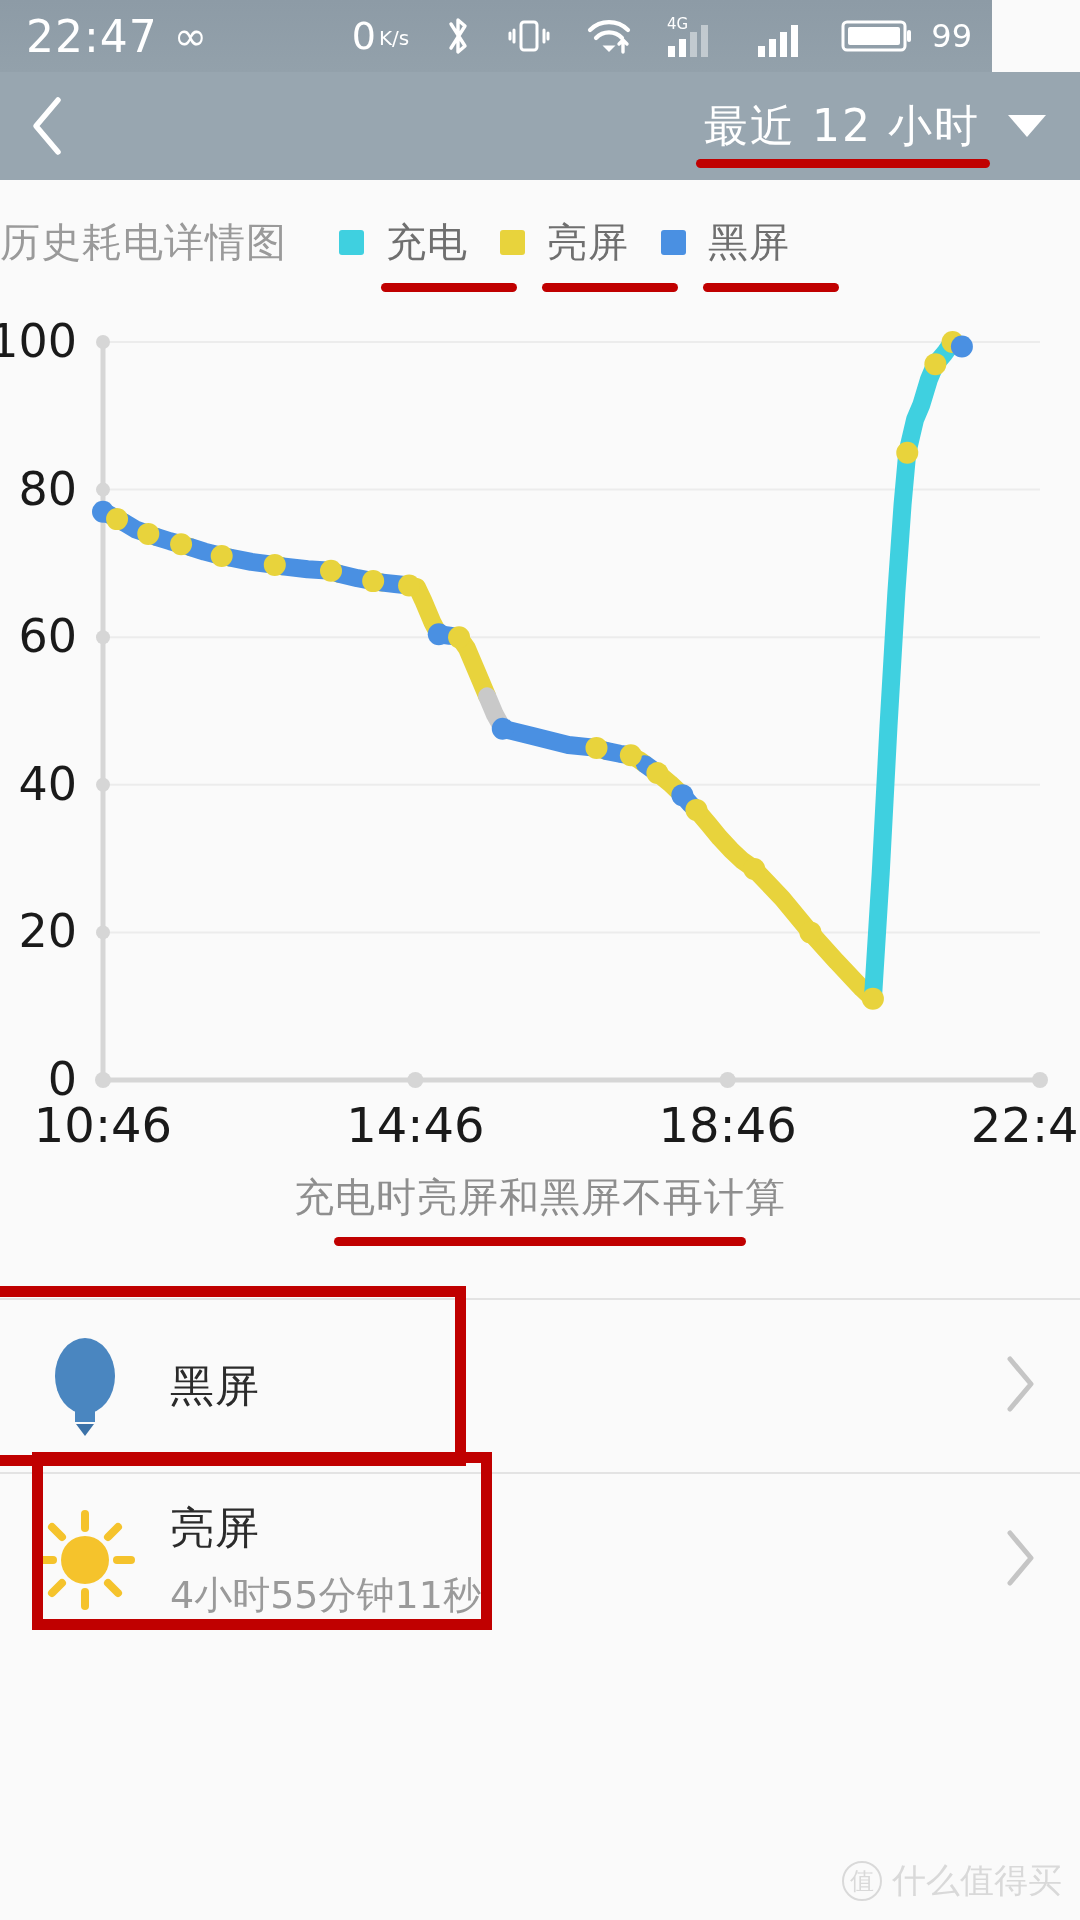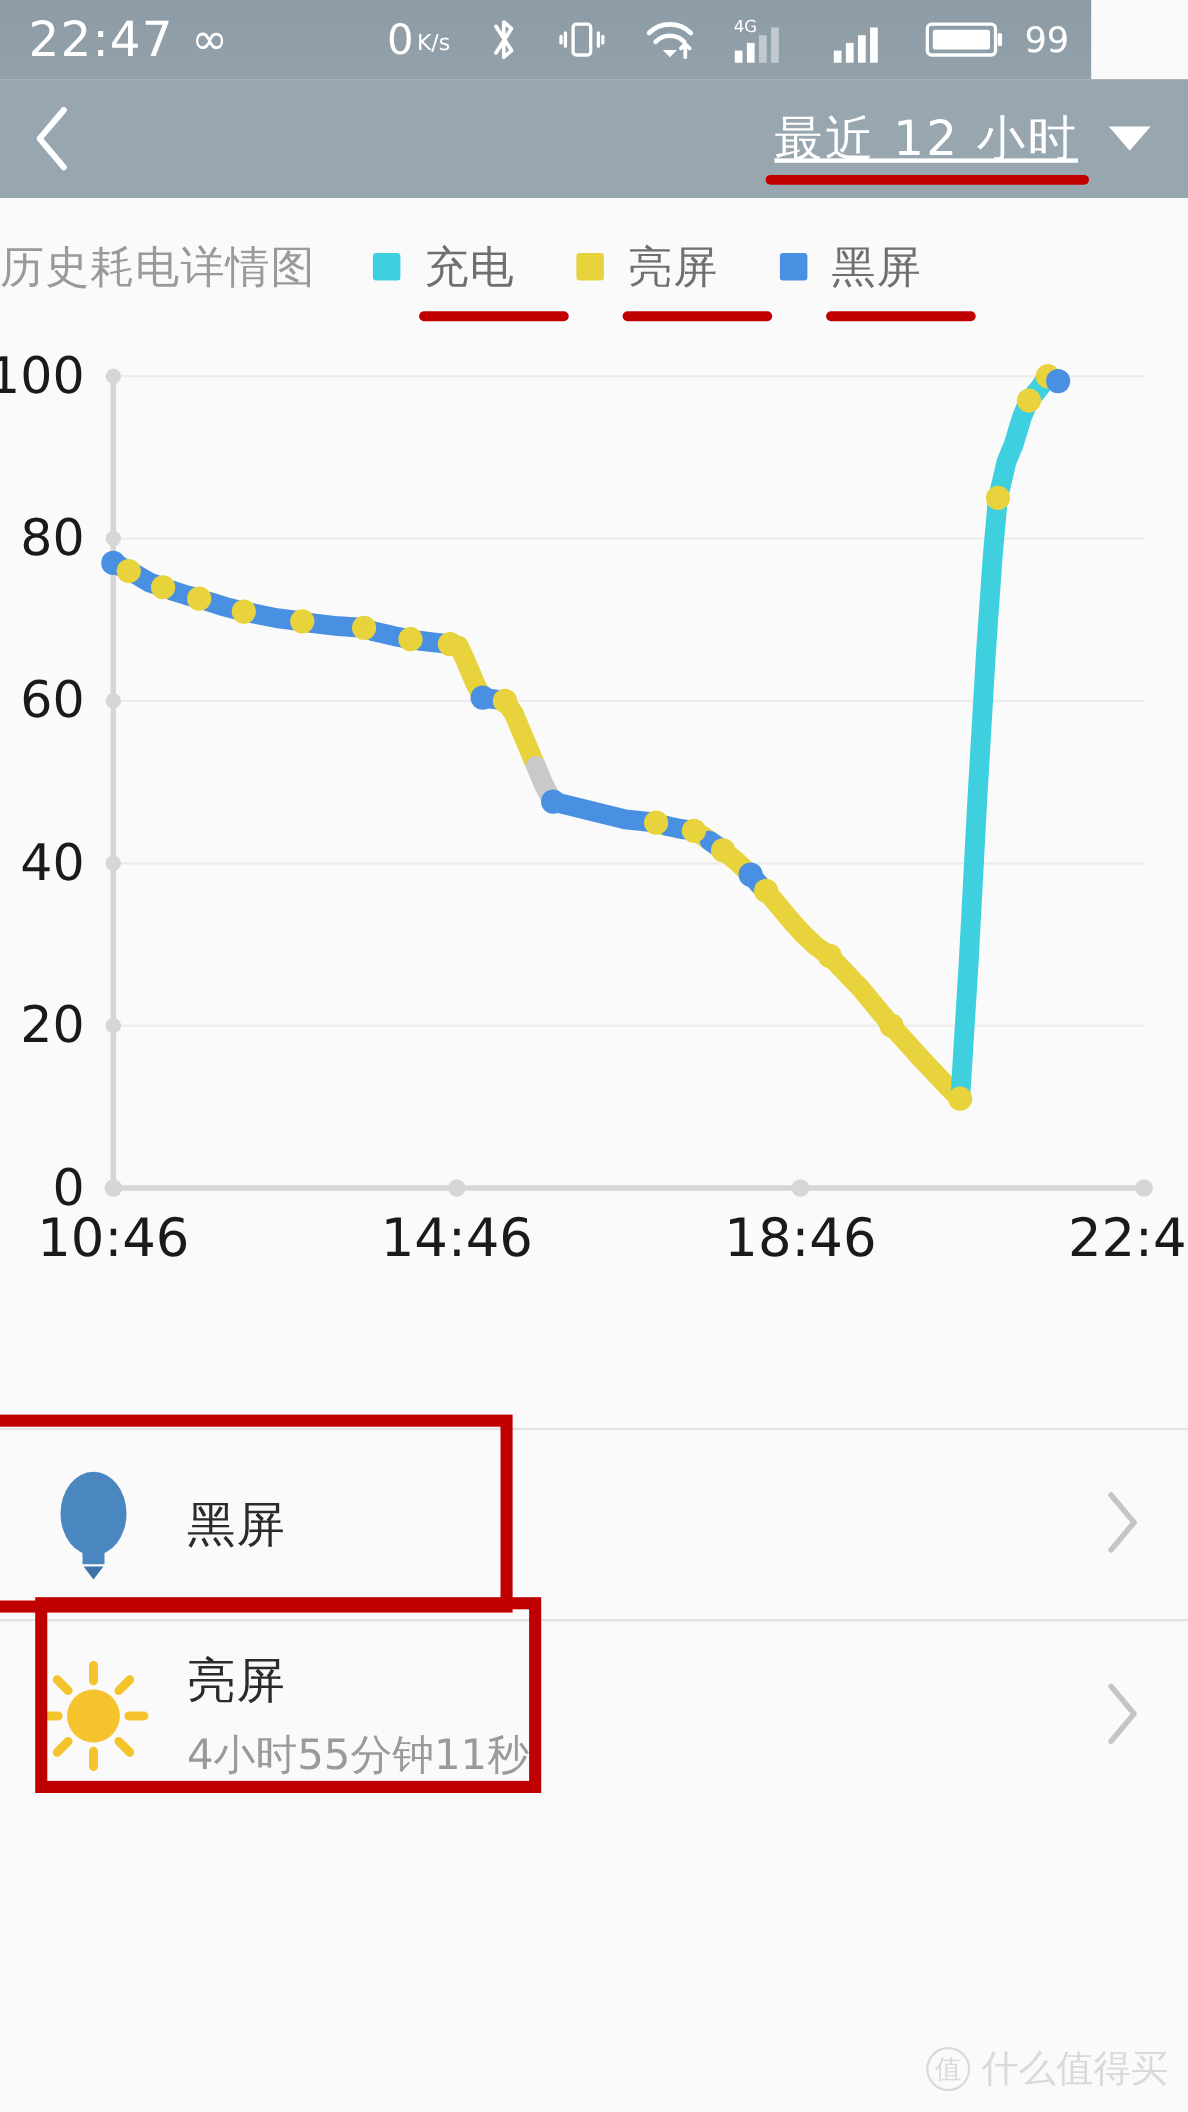--- a/index.html
+++ b/index.html
@@ -28,33 +28,33 @@
 
   
   .appbar{
     position:absolute; left:0; top:72px; width:1080px; height:108px;
     background:#98a6b0; display:flex; align-items:center; color:#fff;
   }
   .back-btn{ width:96px; height:108px; display:flex; align-items:center; justify-content:center; }
   .back-btn svg{ display:block; }
   .appbar-title{ font-size:46px; margin-left:6px; letter-spacing:2px; }
   .range-wrap{ margin-left:auto; display:flex; align-items:center; margin-right:34px; position:relative; }
-  .range-label{ font-size:44px; letter-spacing:2px;text-decoration:underline; }
+  .range-label{ font-size:44px; letter-spacing:2px; }
   .caret{ width:0; height:0; border-left:19px solid transparent; border-right:19px solid transparent;
           border-top:22px solid #fff; margin-left:28px; }
   .mark-range{
     position:absolute; left:-8px; top:62px; width:294px; height:9px;
     background:#c00000; border-radius:5px;
   }
 
   
   .chart-head{ position:absolute; left:0; top:180px; width:1080px; height:124px;
                display:flex; align-items:center; }
   .chart-title{ font-size:40px; color:#9a9a9a; letter-spacing:1px; }
-  .legend{ display:flex; align-items:center; margin-left:52px; gap:56px; }
+  .legend{ display:flex; align-items:center; margin-left:52px; gap:32px; }
   .leg{ display:flex; align-items:center; position:relative; }
   .leg-swatch{ width:25px; height:25px; border-radius:3px; margin-right:22px; }
   .leg-label{ font-size:40px; color:#6f6f6f; letter-spacing:1px; }
   .leg .mark{ position:absolute; left:42px; bottom:-22px; width:136px; height:9px;
               background:#c00000; border-radius:5px; }
 
   
   .chart{ position:absolute; left:0; top:300px; width:1080px; height:860px; }
   .chart svg{ display:block; }
 
@@ -274,20 +274,24 @@
         <circle cx="754.2149999999999" cy="568.932" r="11" fill="#e8d33c"></circle>
         <circle cx="810.4350000000001" cy="632.4" r="11" fill="#e8d33c"></circle>
         <circle cx="872.9016666666666" cy="698.8199999999999" r="11" fill="#e8d33c"></circle>
         <circle cx="907.2583333333334" cy="152.70000000000005" r="11" fill="#e8d33c"></circle>
         <circle cx="935.3683333333333" cy="64.13999999999999" r="11" fill="#e8d33c"></circle>
         <circle cx="952.5466666666667" cy="42" r="11" fill="#e8d33c"></circle>
         <circle cx="961.9166666666666" cy="46.427999999999884" r="11" fill="#4a90e2"></circle>
       </svg>
   </div>
 
+  <div class="footnote">
+    <div class="footnote-text">充电时亮屏和黑屏不再计算</div>
+    <div class="footnote-mark"></div>
+  </div>
 
   <div class="divider" style="top:1298px"></div>
 
   <div class="row" style="top:1300px">
     <div class="row-icon">
       <svg width="92" height="108" viewBox="0 0 92 108">
         <ellipse cx="46" cy="44" rx="30" ry="38" fill="#4a86c0"></ellipse>
         <rect x="36" y="76" width="20" height="14" fill="#4a86c0"></rect>
         <path d="M37 92 L55 92 L46 104 Z" fill="#3c72a8"></path>
       </svg>

